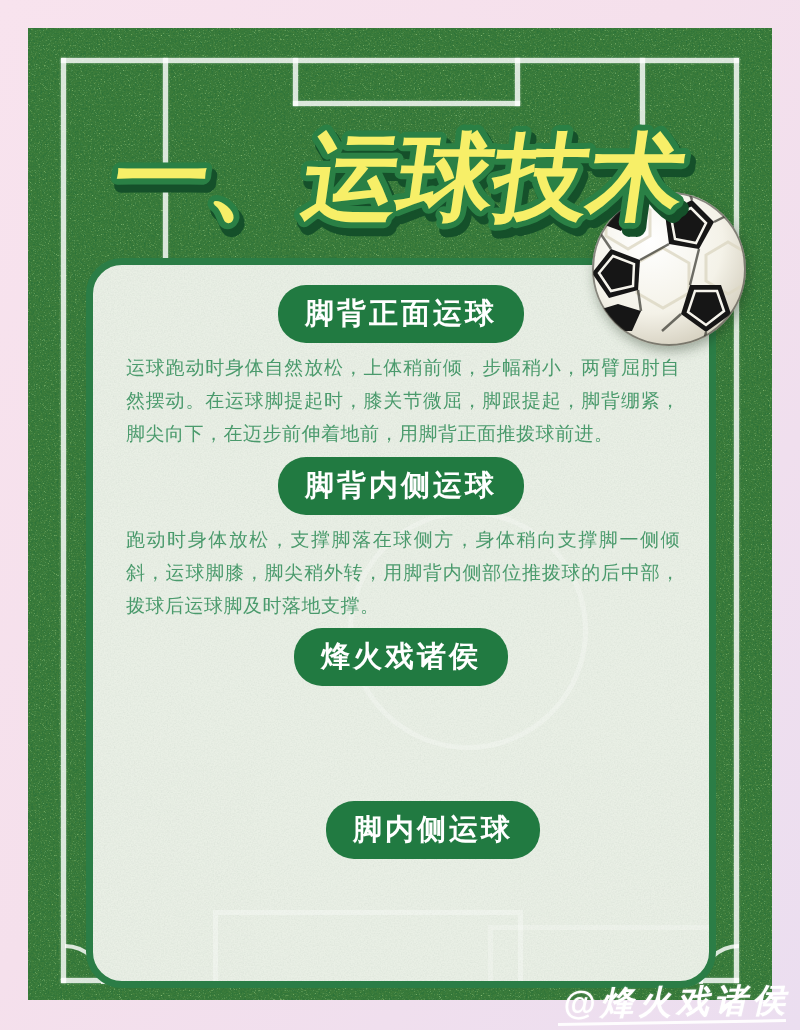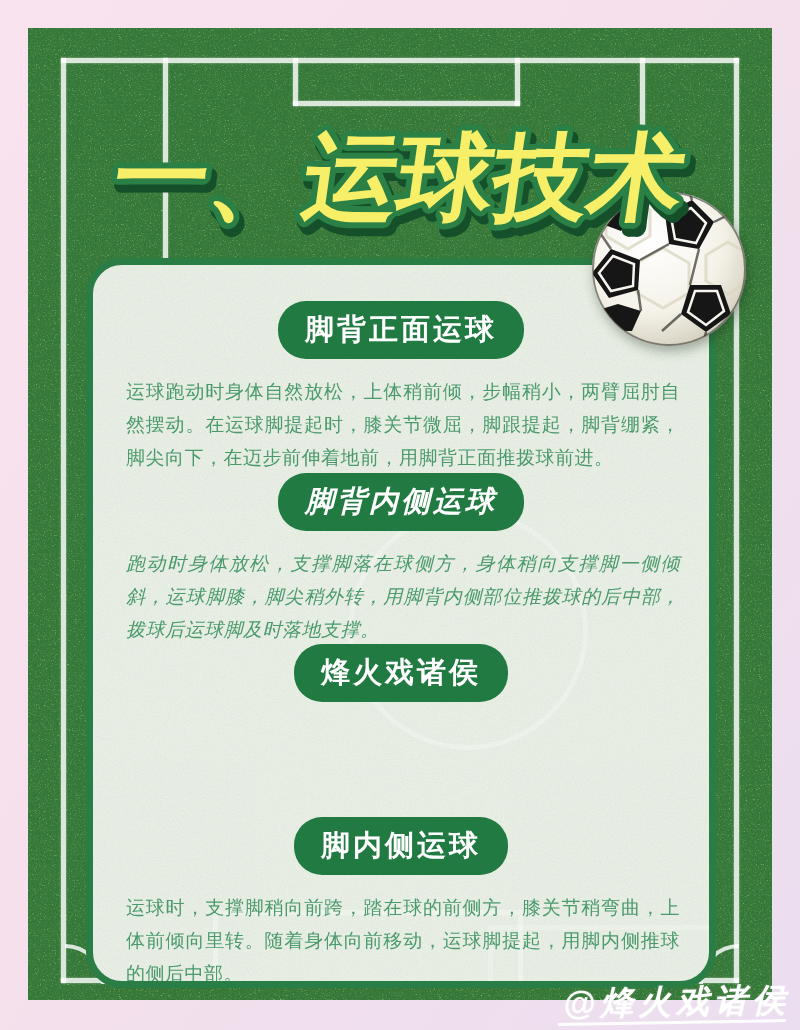--- a/index.html
+++ b/index.html
@@ -28,23 +28,23 @@
   .card{
     position:absolute;left:86px;top:258px;width:630px;height:730px;box-sizing:border-box;
     background:#e9efe5;border:7px solid #2b7d46;border-radius:36px;overflow:hidden;z-index:3;
   }
   .card-tex{position:absolute;left:0;top:0;opacity:.55;pointer-events:none;}
   .ghost{position:absolute;border:5px solid rgba(255,255,255,.30);pointer-events:none;}
   .ghost-circle{left:255px;top:245px;width:230px;height:230px;border-radius:50%;border-color:rgba(255,255,255,.26);}
   .ghost-box{left:120px;top:645px;width:300px;height:120px;border-color:rgba(255,255,255,.30);}
   .ghost-box2{left:395px;top:660px;width:260px;height:105px;border-color:rgba(255,255,255,.22);}
   .section{position:absolute;left:0;width:100%;}
-  .sec-1{top:20px;} .sec-2{top:192px;font-style:italic;} .sec-3{top:363px;} .sec-4{top:536px;}
+  .sec-1{top:20px;} .sec-2{top:192px;} .sec-3{top:363px;} .sec-4{top:536px;padding-left:32px;}
   .pill{
-    display:block;margin:16px auto;width:max-content;max-width:90%;
+    display:block;margin:0 auto;width:max-content;max-width:90%;
     background:#217a41;color:#ffffff;font-size:29px;font-weight:bold;letter-spacing:3px;
     padding:9px 27px;border-radius:28px;text-align:center;
   }
   .body-text{
     margin:8px 29px 0 33px;font-size:19px;line-height:33px;letter-spacing:.5px;
     color:#4a9a6c;text-align:justify;font-weight:500;
   }
   
   .title-wrap{position:absolute;left:72px;top:88px;z-index:6;}
   .title-wrap svg{overflow:visible;display:block;}
@@ -121,21 +121,20 @@
     <div class="section sec-3">
       <div class="pill">
         <span>烽火戏诸侯</span>
       </div>
     </div>
 
     <div class="section sec-4">
       <div class="pill">
         <span>脚内侧运球</span>
       </div>
-      <div class="body-text">运球时，支撑脚稍向前跨，踏在球的前侧方，膝关节稍弯曲，上体前倾向里转。随着身体向前移动，运球脚提起，用脚内侧推球的侧后中部。</div>
     </div>
   </div>
 
   <div class="ball">
     <svg width="162" height="162" viewBox="0 0 162 162" aria-hidden="true">
       <defs>
         <radialGradient id="ballShade" cx="38%" cy="32%" r="78%">
           <stop offset="0" stop-color="#ffffff"></stop>
           <stop offset="0.6" stop-color="#f4f2e8"></stop>
           <stop offset="1" stop-color="#cdc7b5"></stop>

